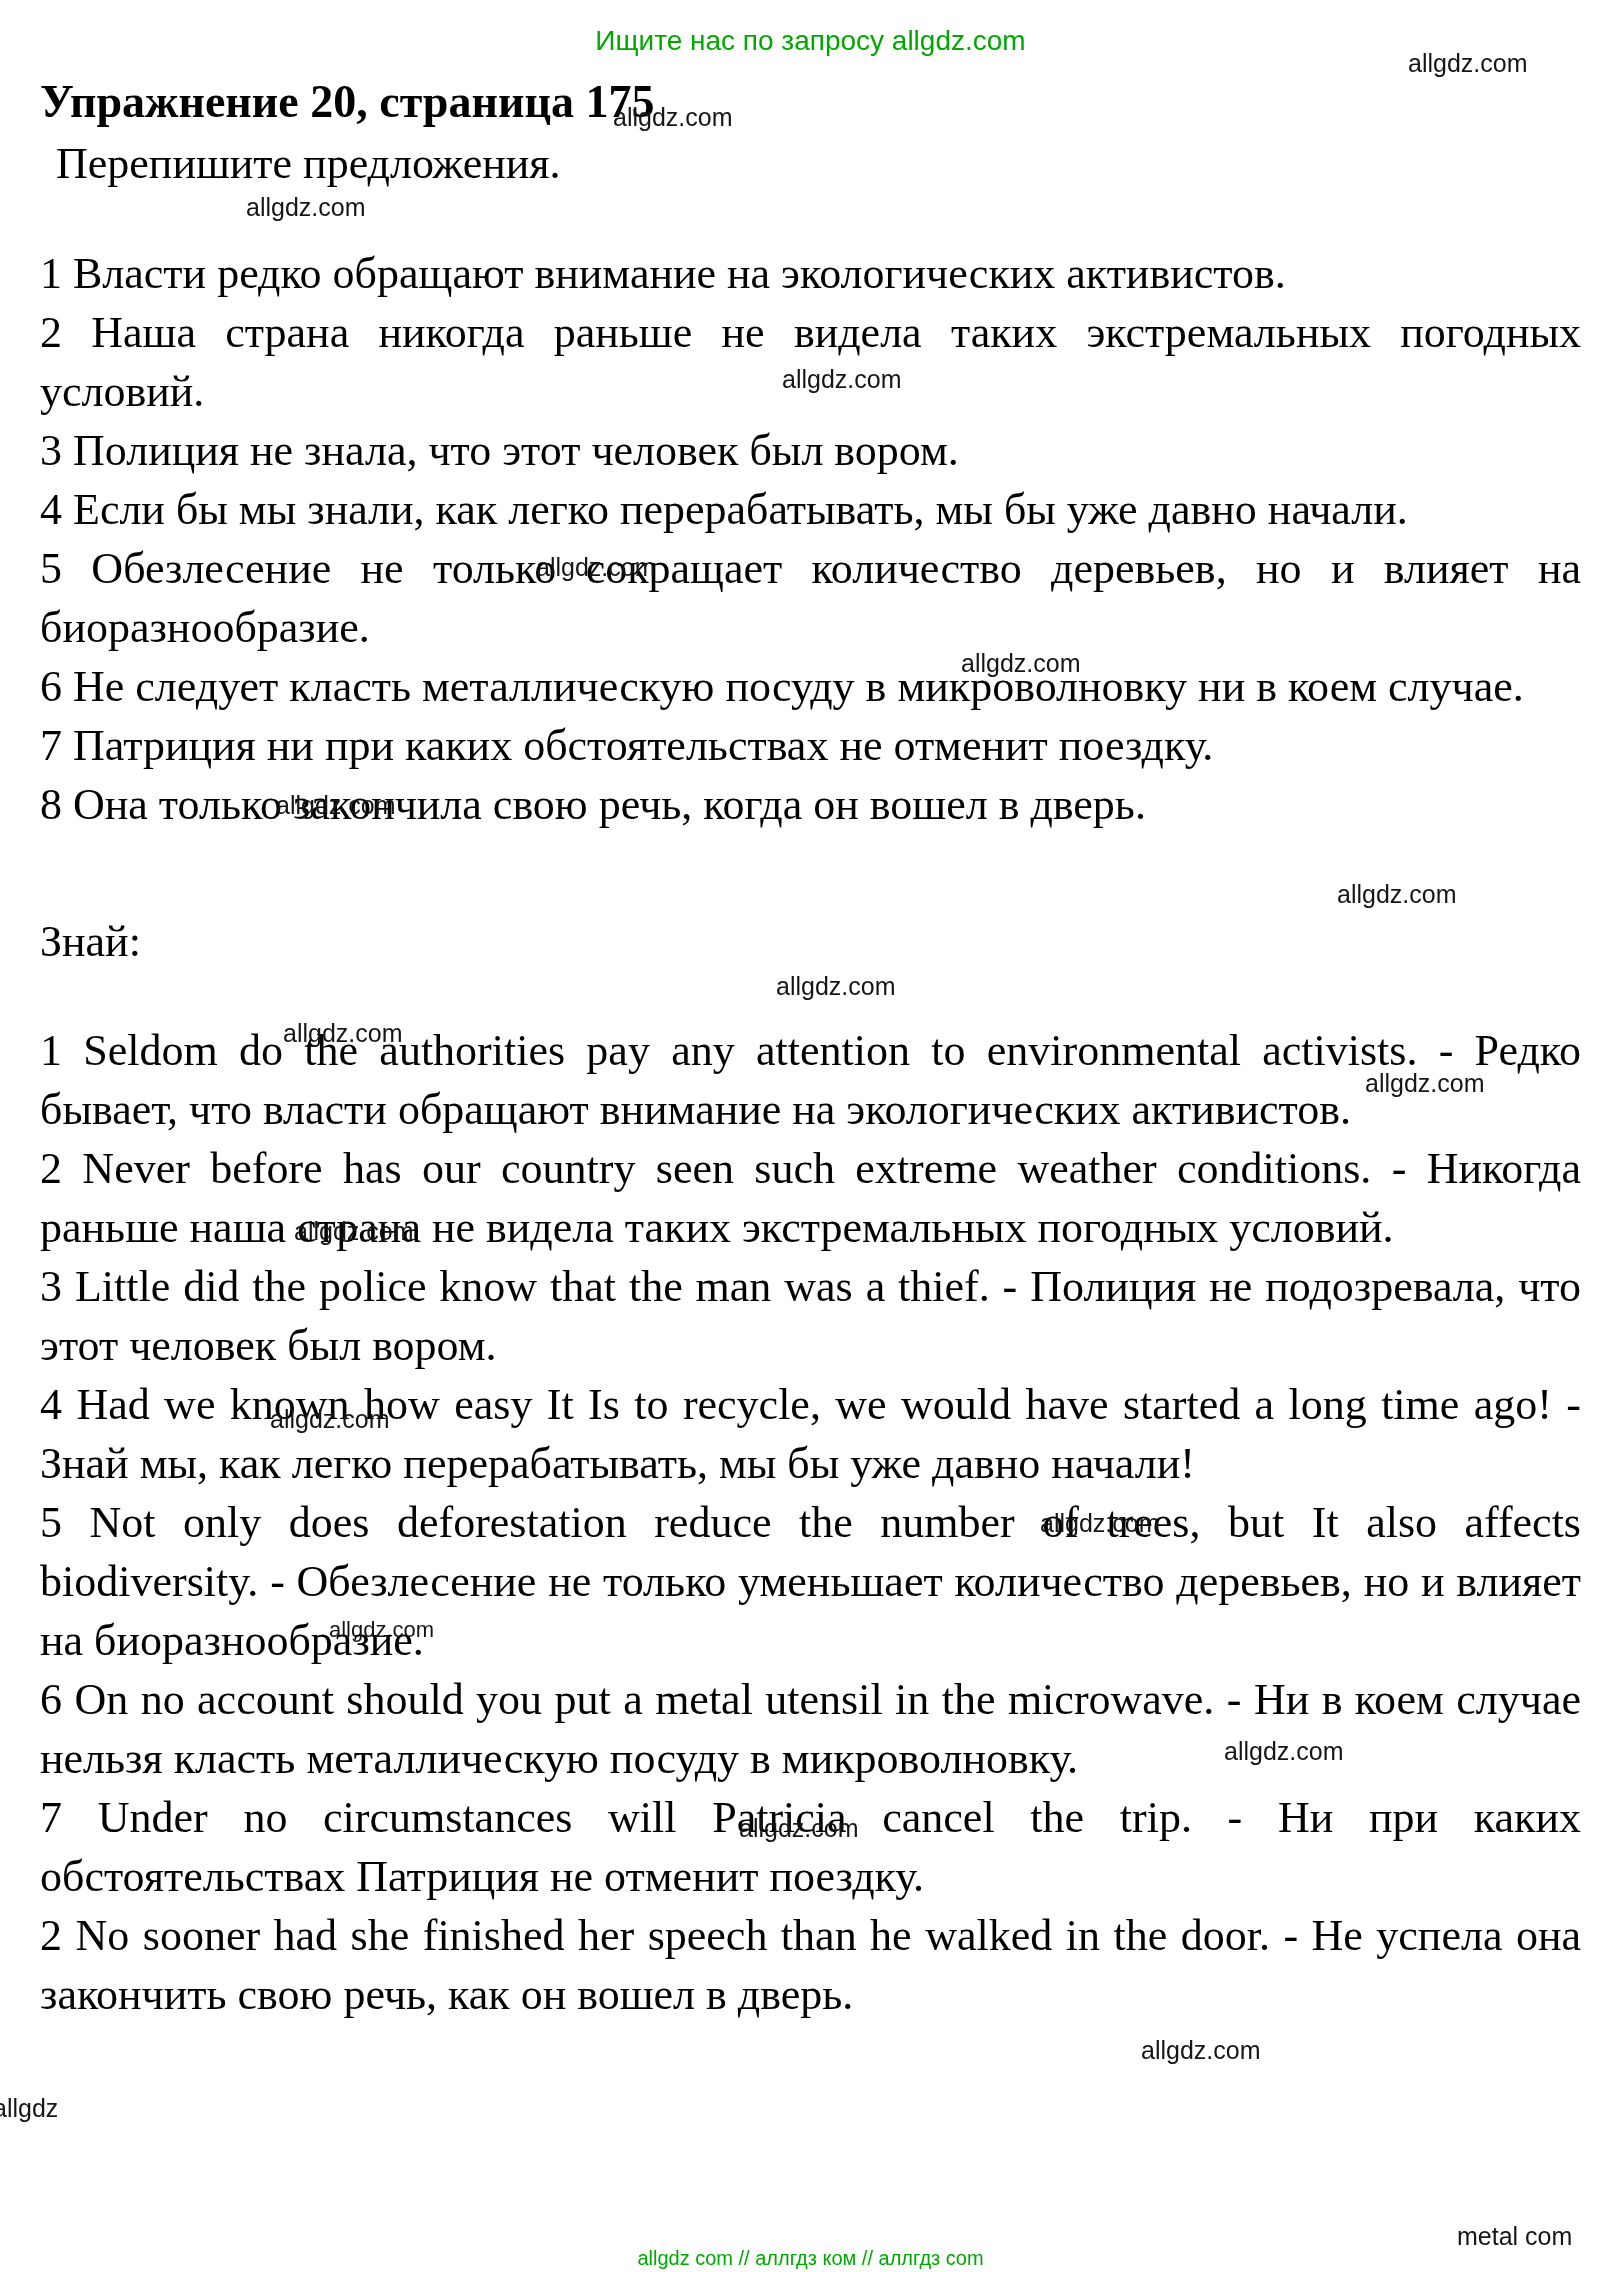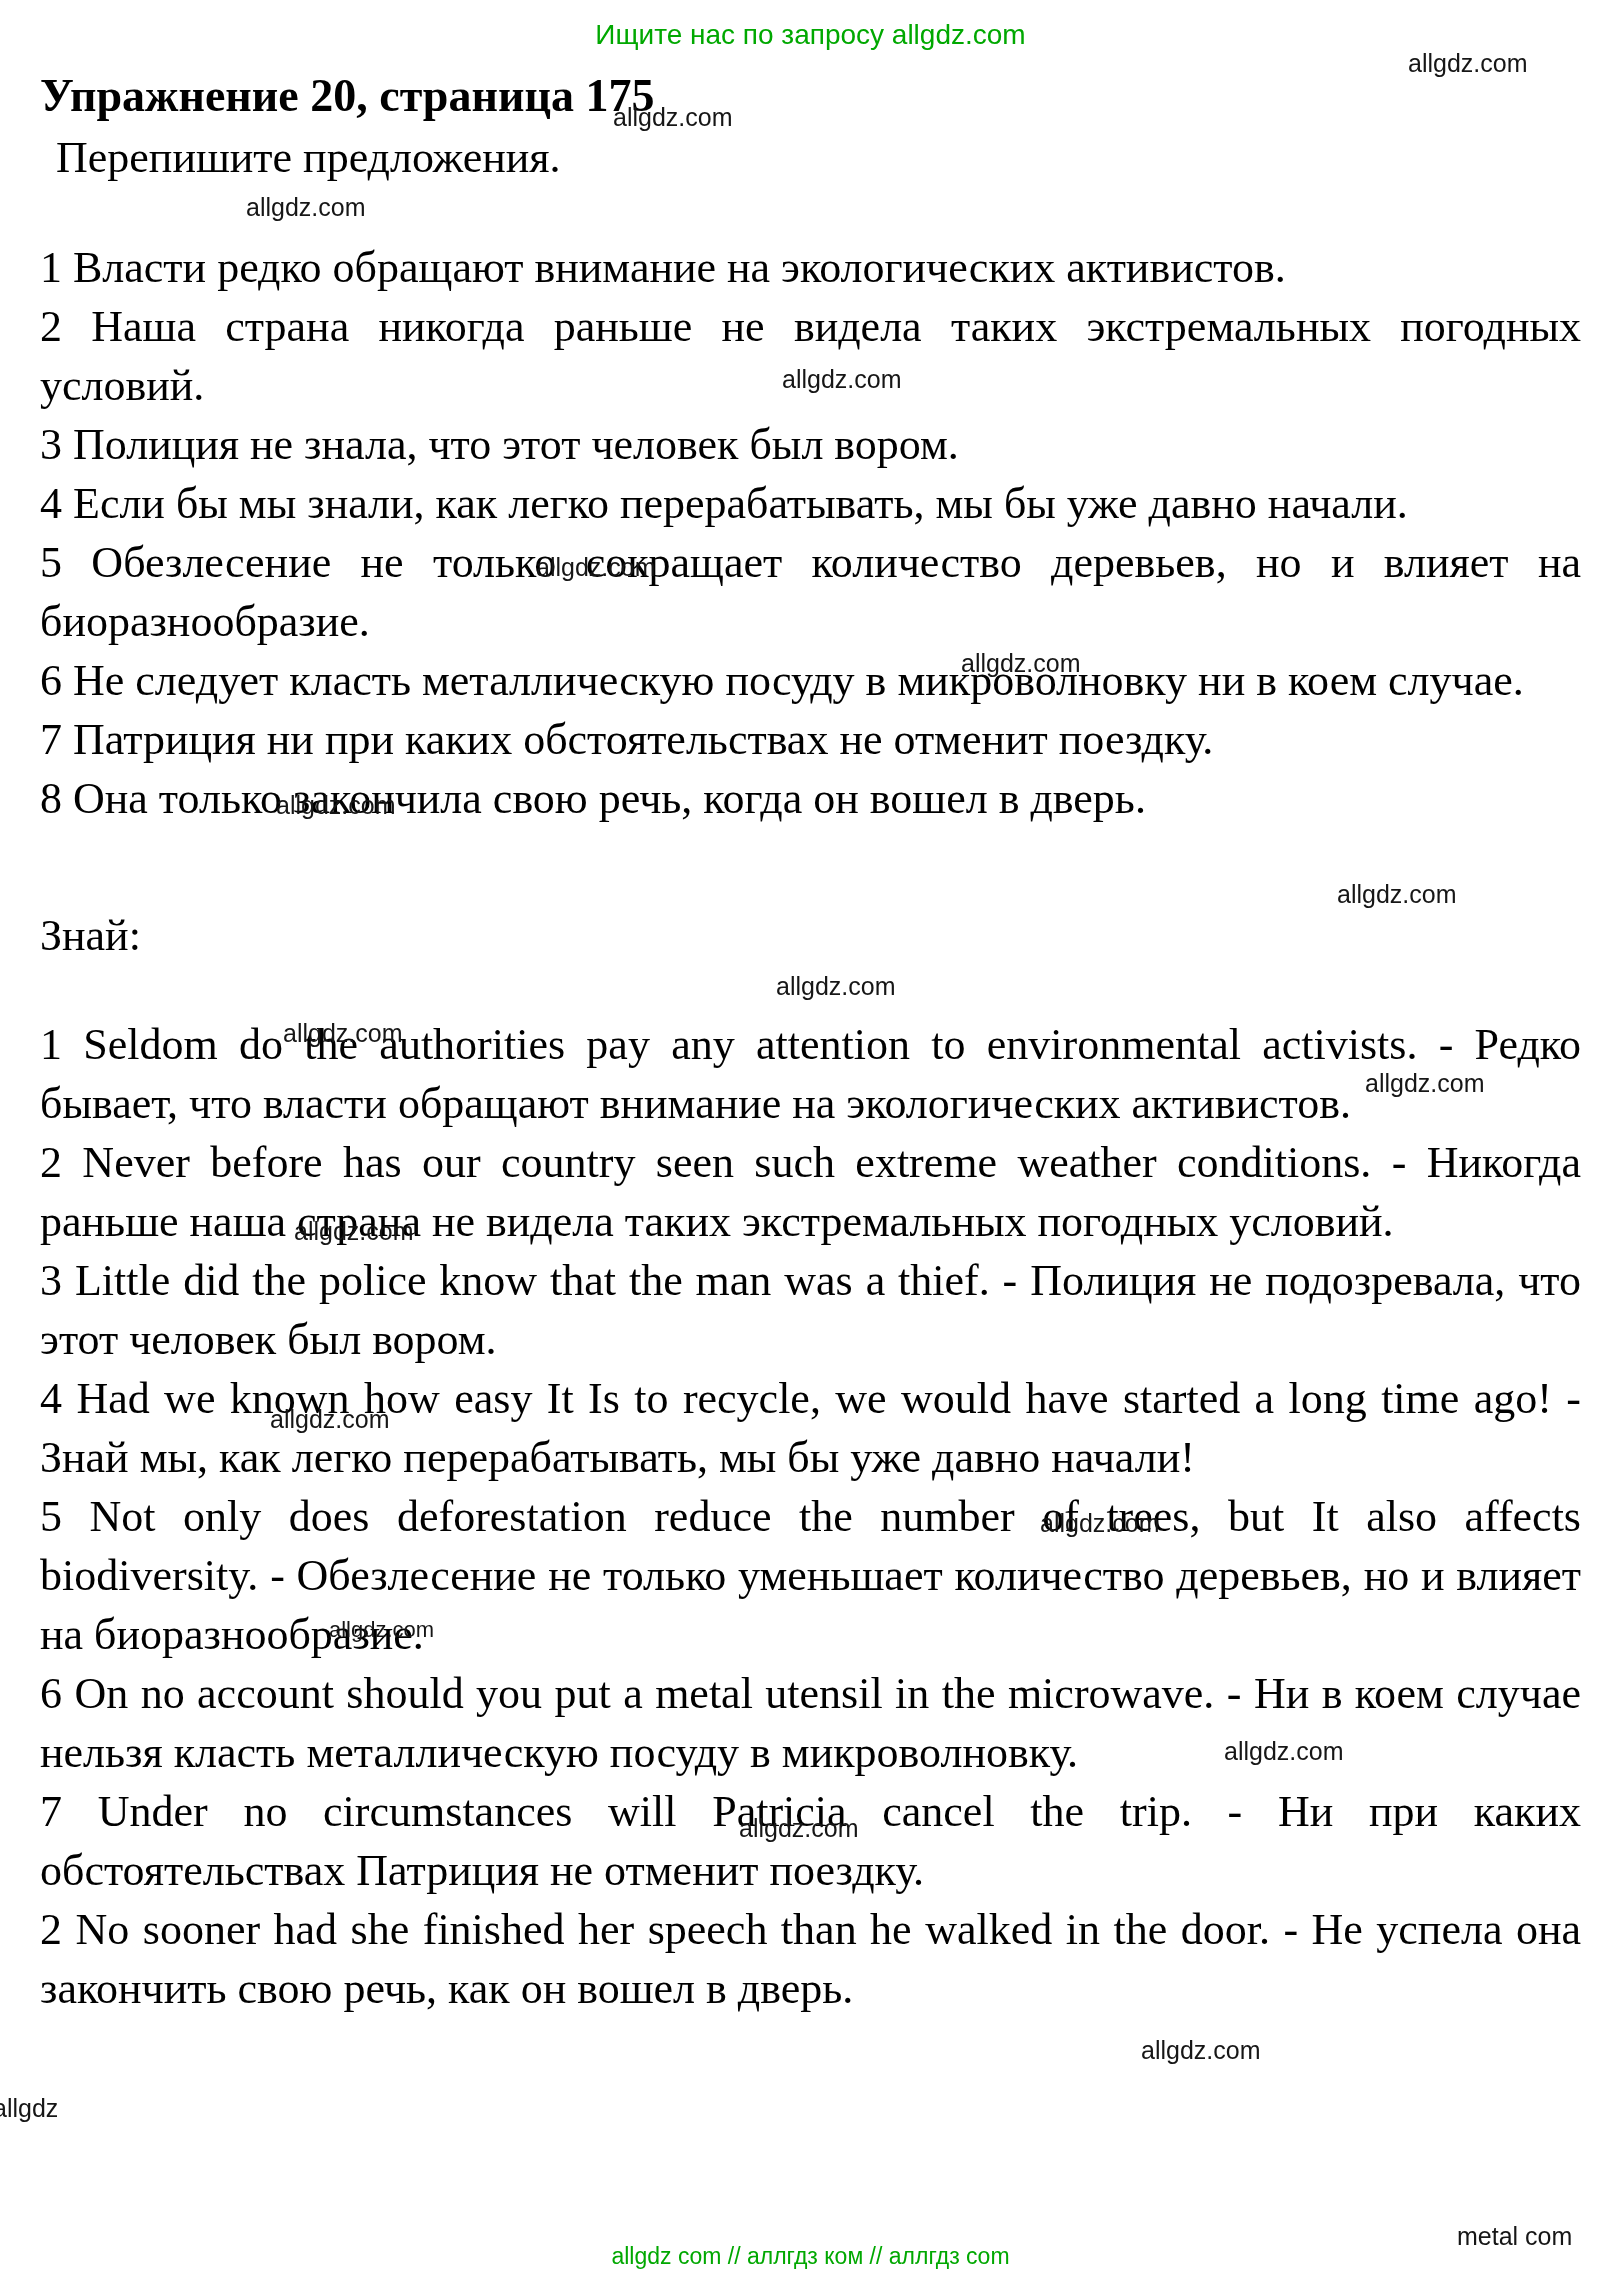--- a/index.html
+++ b/index.html
@@ -12,21 +12,21 @@
   .page{
     position:relative;
     width:1621px;
     height:2273px;
     background:#ffffff;
     color:var(--text_black);
     font-family:"Liberation Serif", serif;
     overflow:hidden;
   }
   .promo-header{
-    padding-top:19px;
+    padding-top:25px;
     text-align:center;
     font-family:"Liberation Sans", sans-serif;
     font-size:28px;
     color:var(--promo_green);
   }
   .content{
     padding:0 40px;
   }
   .title{
     margin-top:19px;
@@ -62,21 +62,21 @@
     font-size:25px;
     color:var(--watermark_gray);
     white-space:nowrap;
   }
   .wm-sm{ font-size:22px; }
   .footer-promo{
     position:absolute;
     left:0; right:0; bottom:3.5px;
     text-align:center;
     font-family:"Liberation Sans", sans-serif;
-    font-size:23px;
+    font-size:20px;
     color:var(--promo_green);
   }
 </style>
 </head>
 <body>
 
 <div class="page">
 
   <div class="promo-header">Ищите нас по запросу allgdz.com</div>
 

